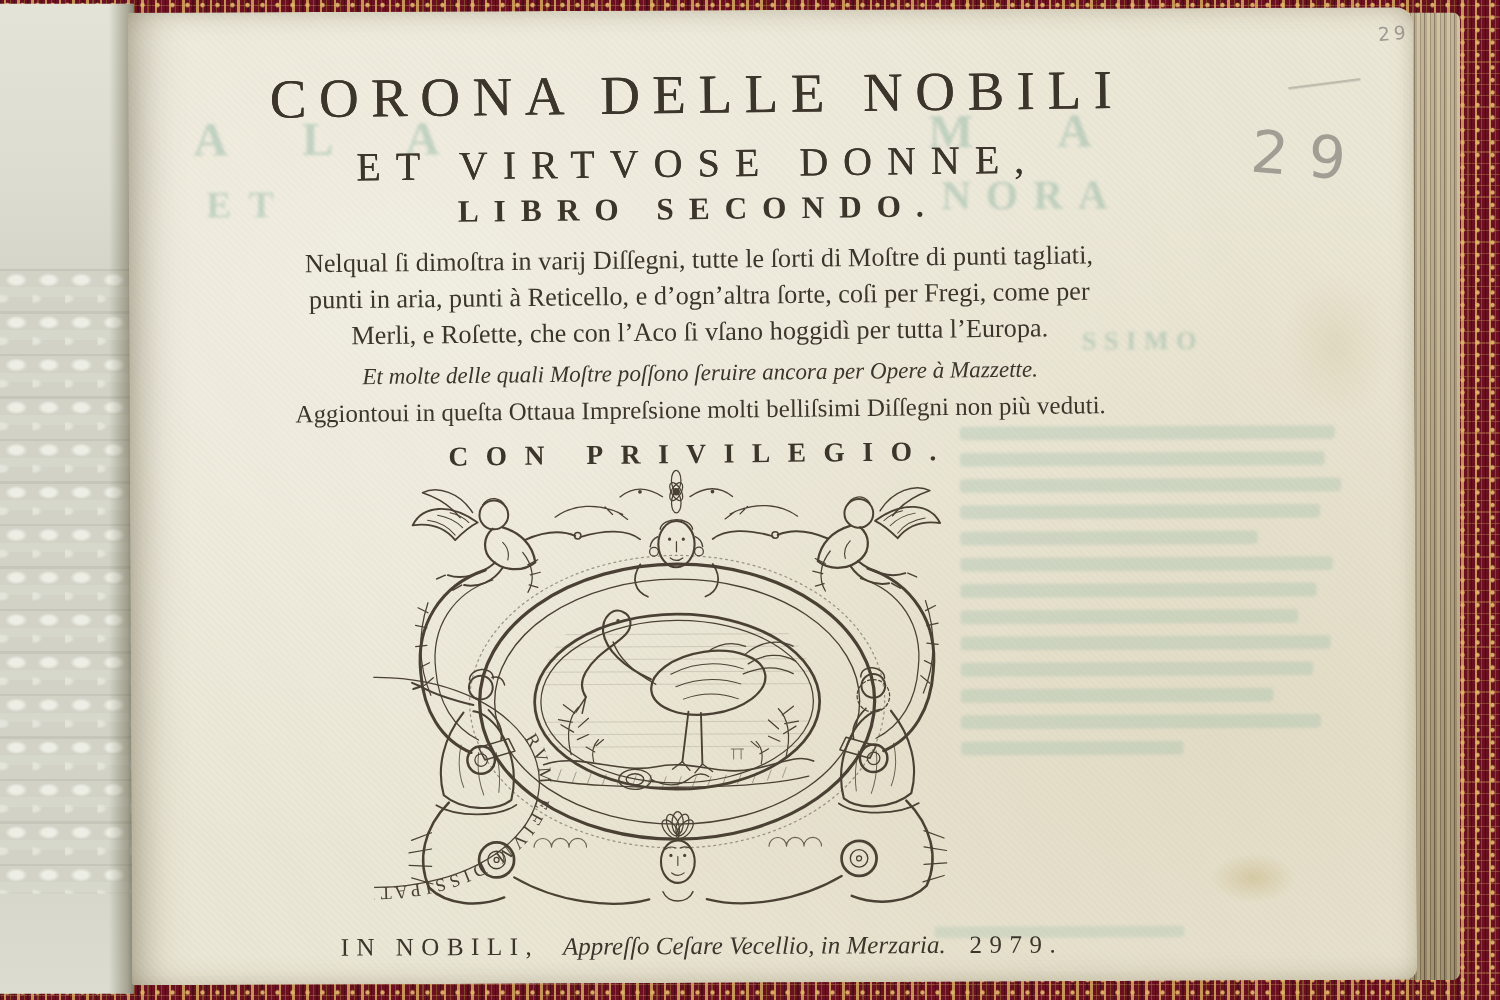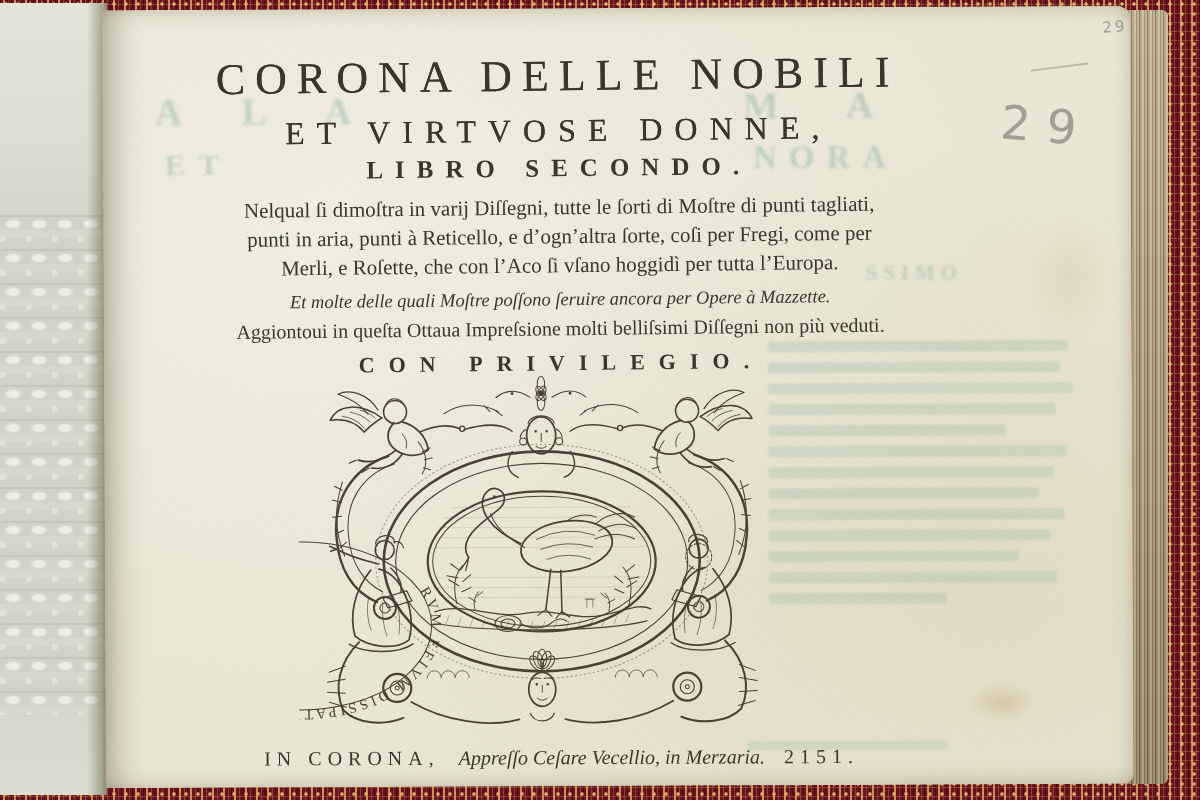--- a/index.html
+++ b/index.html
@@ -311,23 +311,23 @@
           </g>
         </g>
 
         <text font-size="14.5" letter-spacing="3.5" fill="#4a4134" font-family="Liberation Serif, DejaVu Serif, serif">
           <textPath href="#mottoPath" startOffset="0">RVM EFIVM DISSIPATIO ✿ VOLVPTATVM ET MAIG</textPath>
         </text>
       </svg>
     </div>
 
     <div class="imprint">
-      <span class="place">IN CORONA,</span>
+      <span class="place">IN NOBILI,</span>
       <span class="pub">Appreſſo Ceſare Vecellio, in Merzaria.</span>
-      <span class="year">2151.</span>
+      <span class="year">2979.</span>
     </div>
 
     <span class="pencil big">29</span>
     <span class="pencil small">29</span>
     <div class="pencil-dash"></div>
 
   </div>
 </div>
 
 </body></html>

